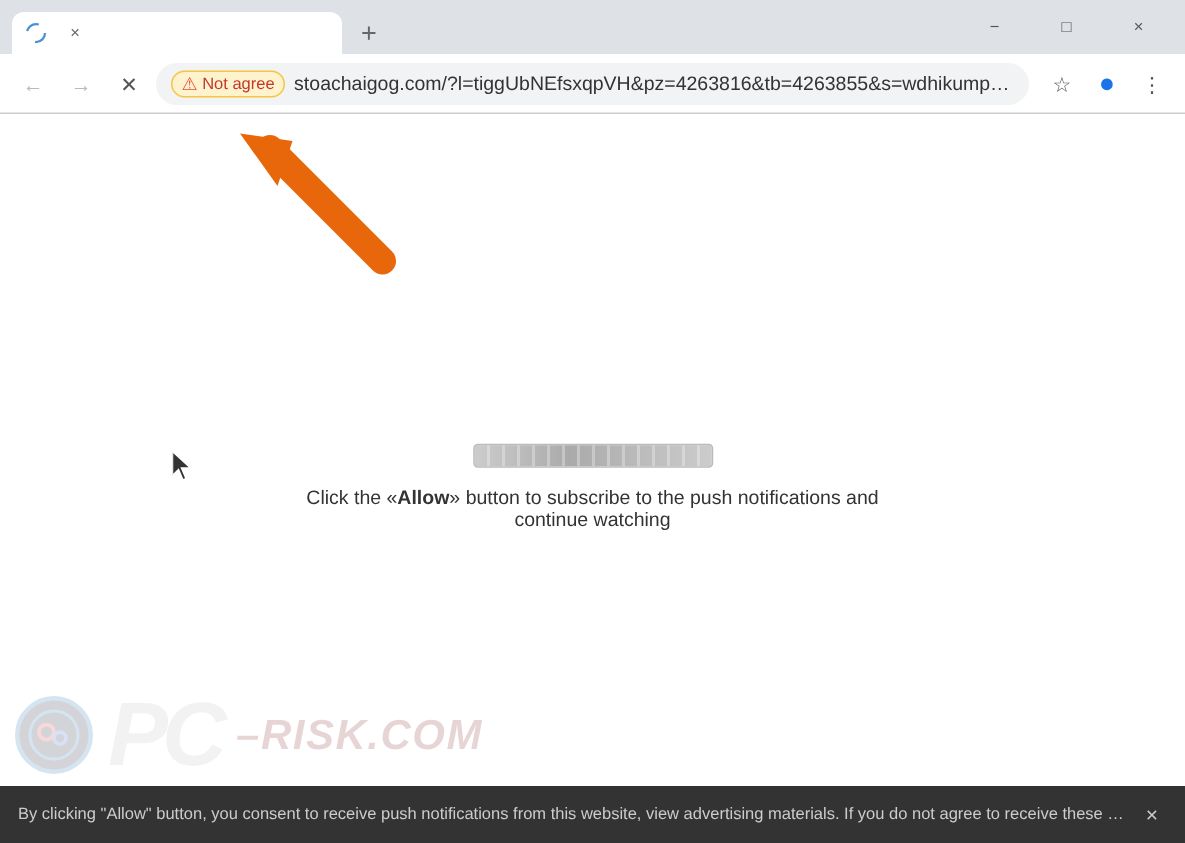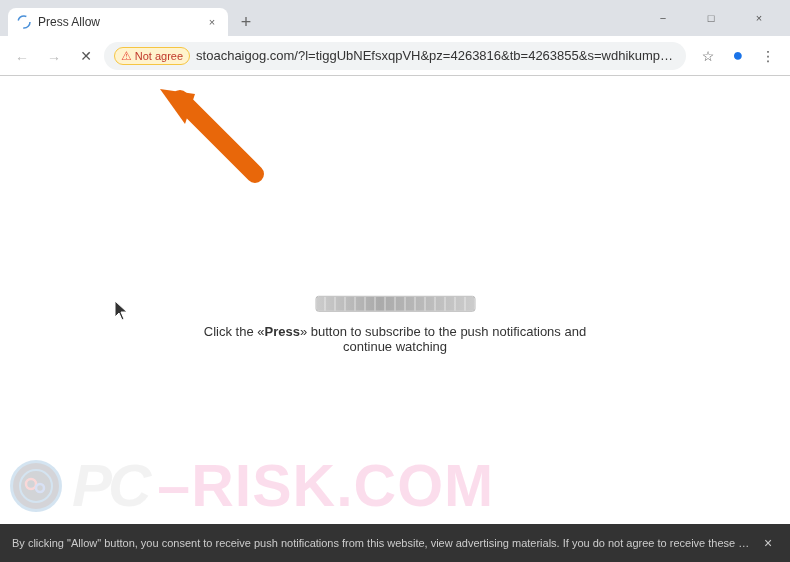--- a/index.html
+++ b/index.html
@@ -287,23 +287,24 @@
     .pc-logo-text {
       font-size: 60px;
       font-weight: 900;
       color: #bbb;
       letter-spacing: -4px;
       font-style: italic;
       line-height: 1;
     }
 
     .risk-text {
-      font-size: 59px;
+      font-size: 28px;
       font-weight: 900;
-      color: #ec4899;
+      color: #7f1d1d;
+      font-style: italic;
       letter-spacing: 1px;
     }
 
     
     .bottom-bar {
       position: absolute;
       bottom: 0;
       left: 0;
       right: 0;
       height: 38px;
@@ -350,21 +351,20 @@
 
   <div class="title-bar">
     <div class="tab-bar">
       <div class="tab-active">
         <div class="tab-favicon">
 
           <svg width="14" height="14" viewBox="0 0 14 14">
             <circle cx="7" cy="7" r="6" fill="none" stroke="#4a90d9" stroke-width="1.5" stroke-dasharray="10 10"></circle>
           </svg>
         </div>
-        <span class="tab-title-text">Press Allow</span>
         <span class="tab-close">×</span>
       </div>
       <div class="new-tab-btn">+</div>
     </div>
     <div class="window-controls">
       <div class="win-btn">−</div>
       <div class="win-btn">□</div>
       <div class="win-btn close">×</div>
     </div>
   </div>
@@ -420,21 +420,21 @@
 
     <div class="cursor">
       <svg width="14" height="20" viewBox="0 0 14 20">
         <polygon points="0,0 0,16 4,12 7,19 9,18 6,11 12,11" fill="#333" stroke="#fff" stroke-width="1"></polygon>
       </svg>
     </div>
 
     <div class="center-content">
       <div class="progress-bar-fake"></div>
       <div class="page-message">
-        Click the «<span class="bold-allow">Press</span>» button to subscribe to the push notifications and continue watching
+        Click the «<span class="bold-allow">Allow</span>» button to subscribe to the push notifications and continue watching
       </div>
     </div>
 
     <div class="watermark">
       <div class="pc-logo-circle">
         <svg width="36" height="36" viewBox="0 0 36 36">
           <circle cx="18" cy="18" r="16" fill="#0a1628" stroke="#1a6fb5" stroke-width="2"></circle>
           <circle cx="13" cy="16" r="5" fill="none" stroke="#e83030" stroke-width="2.5"></circle>
           <circle cx="22" cy="20" r="4" fill="none" stroke="#3060cc" stroke-width="2.5"></circle>
         </svg>

